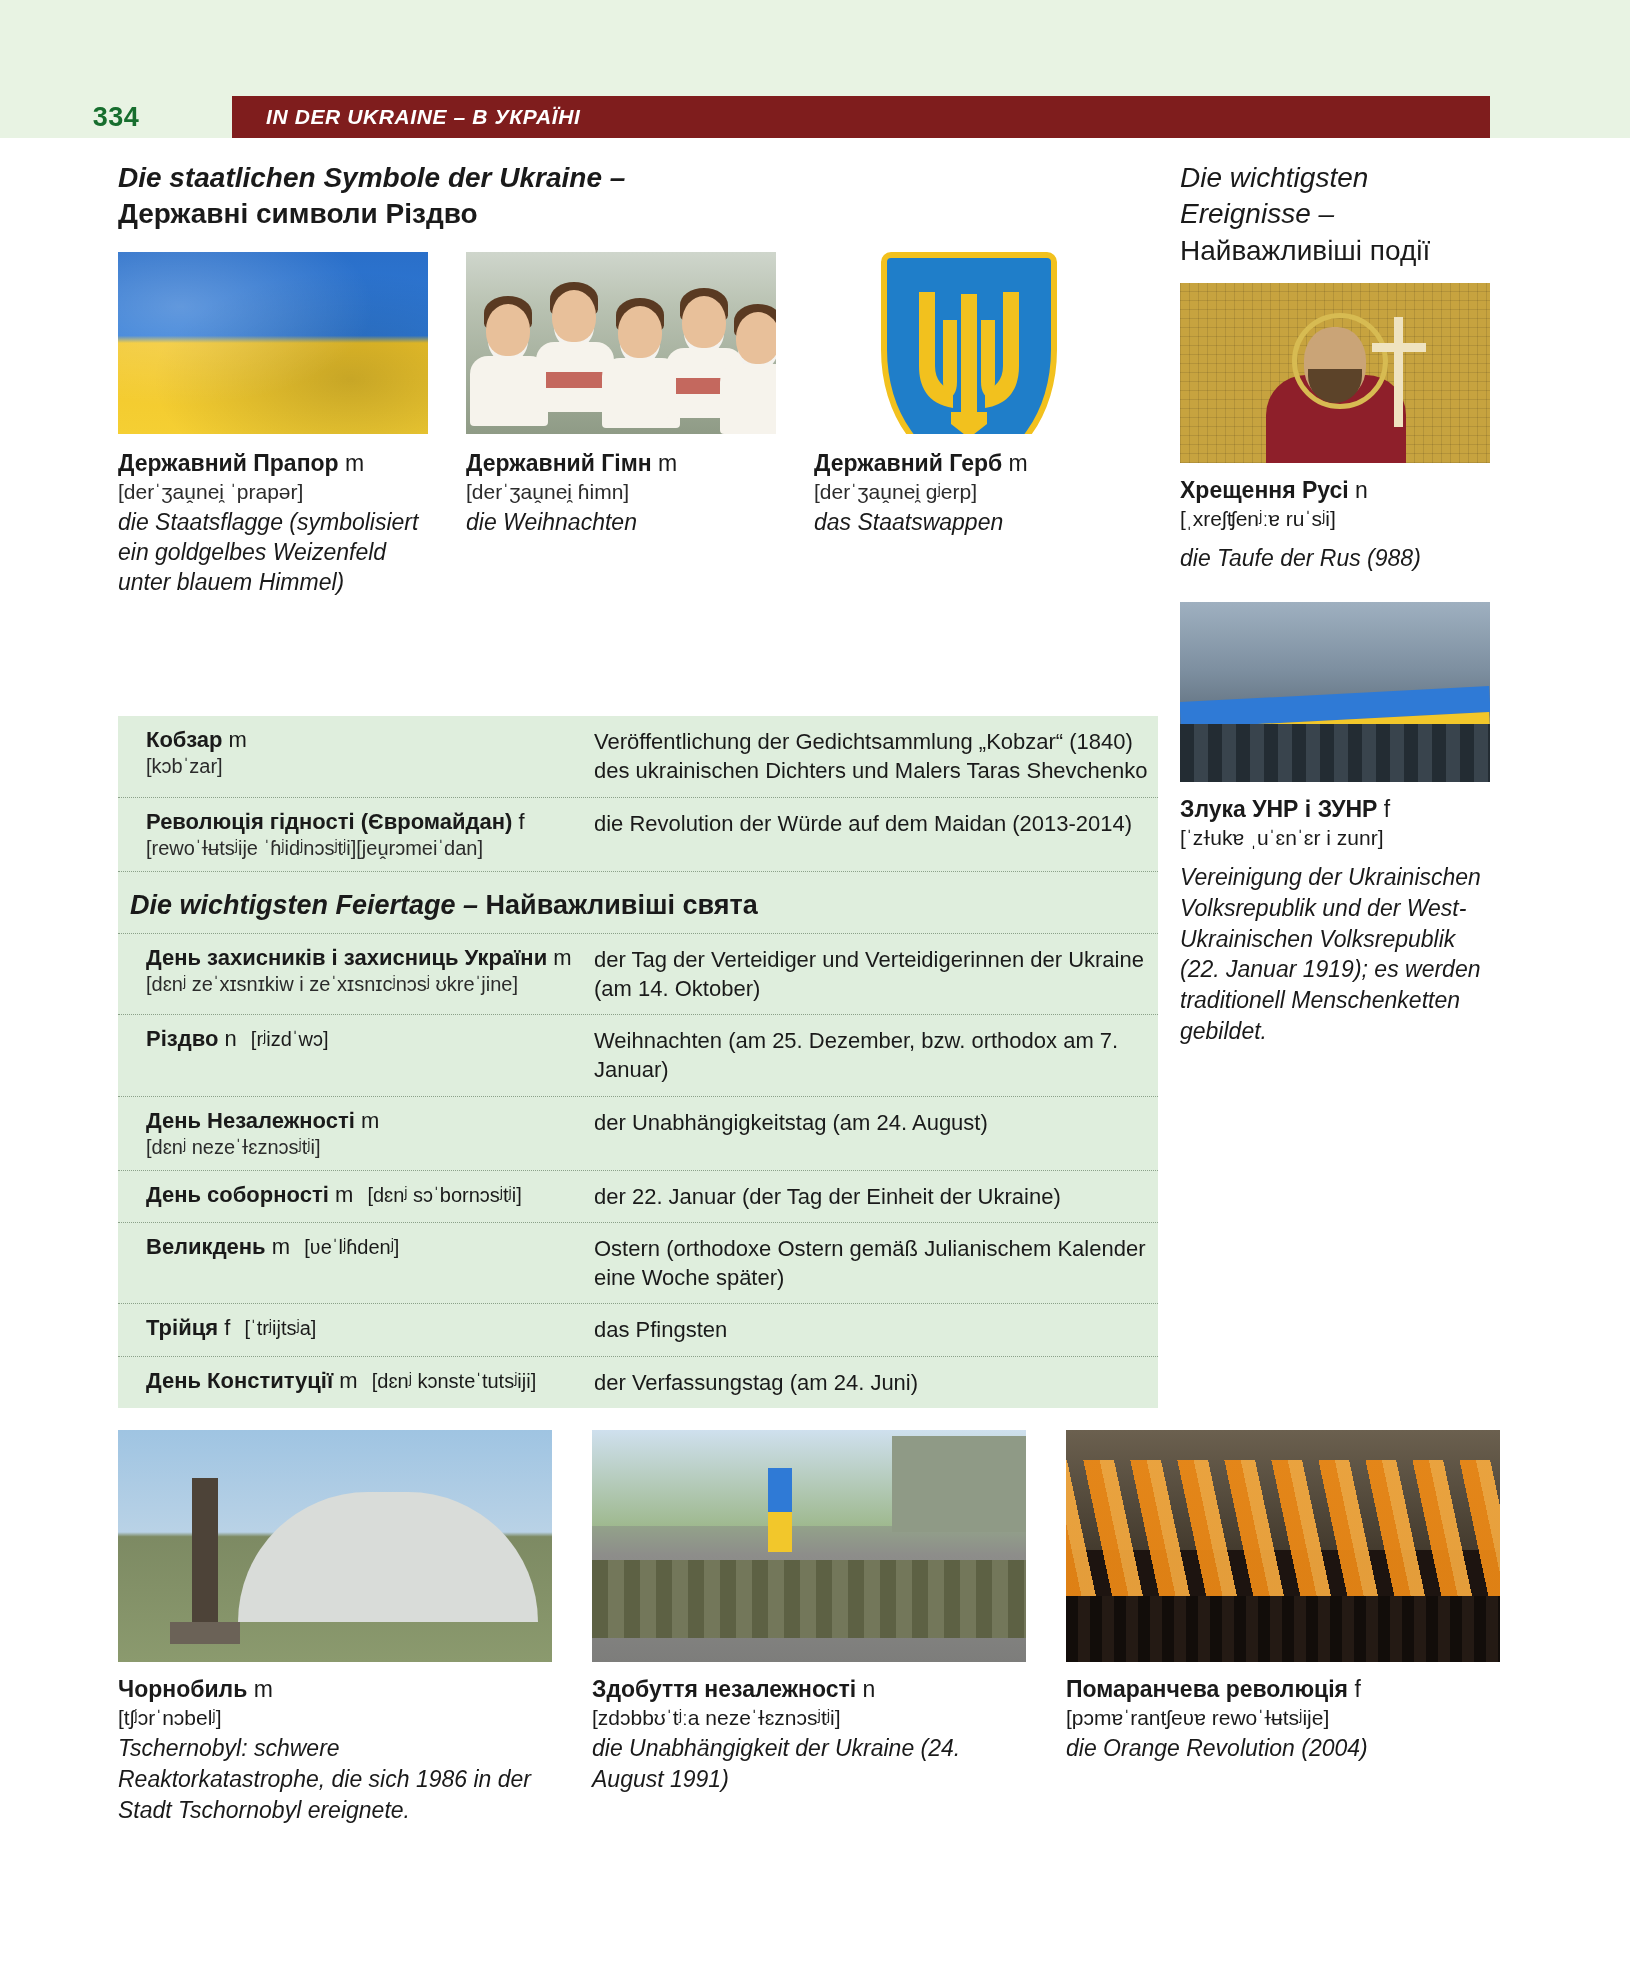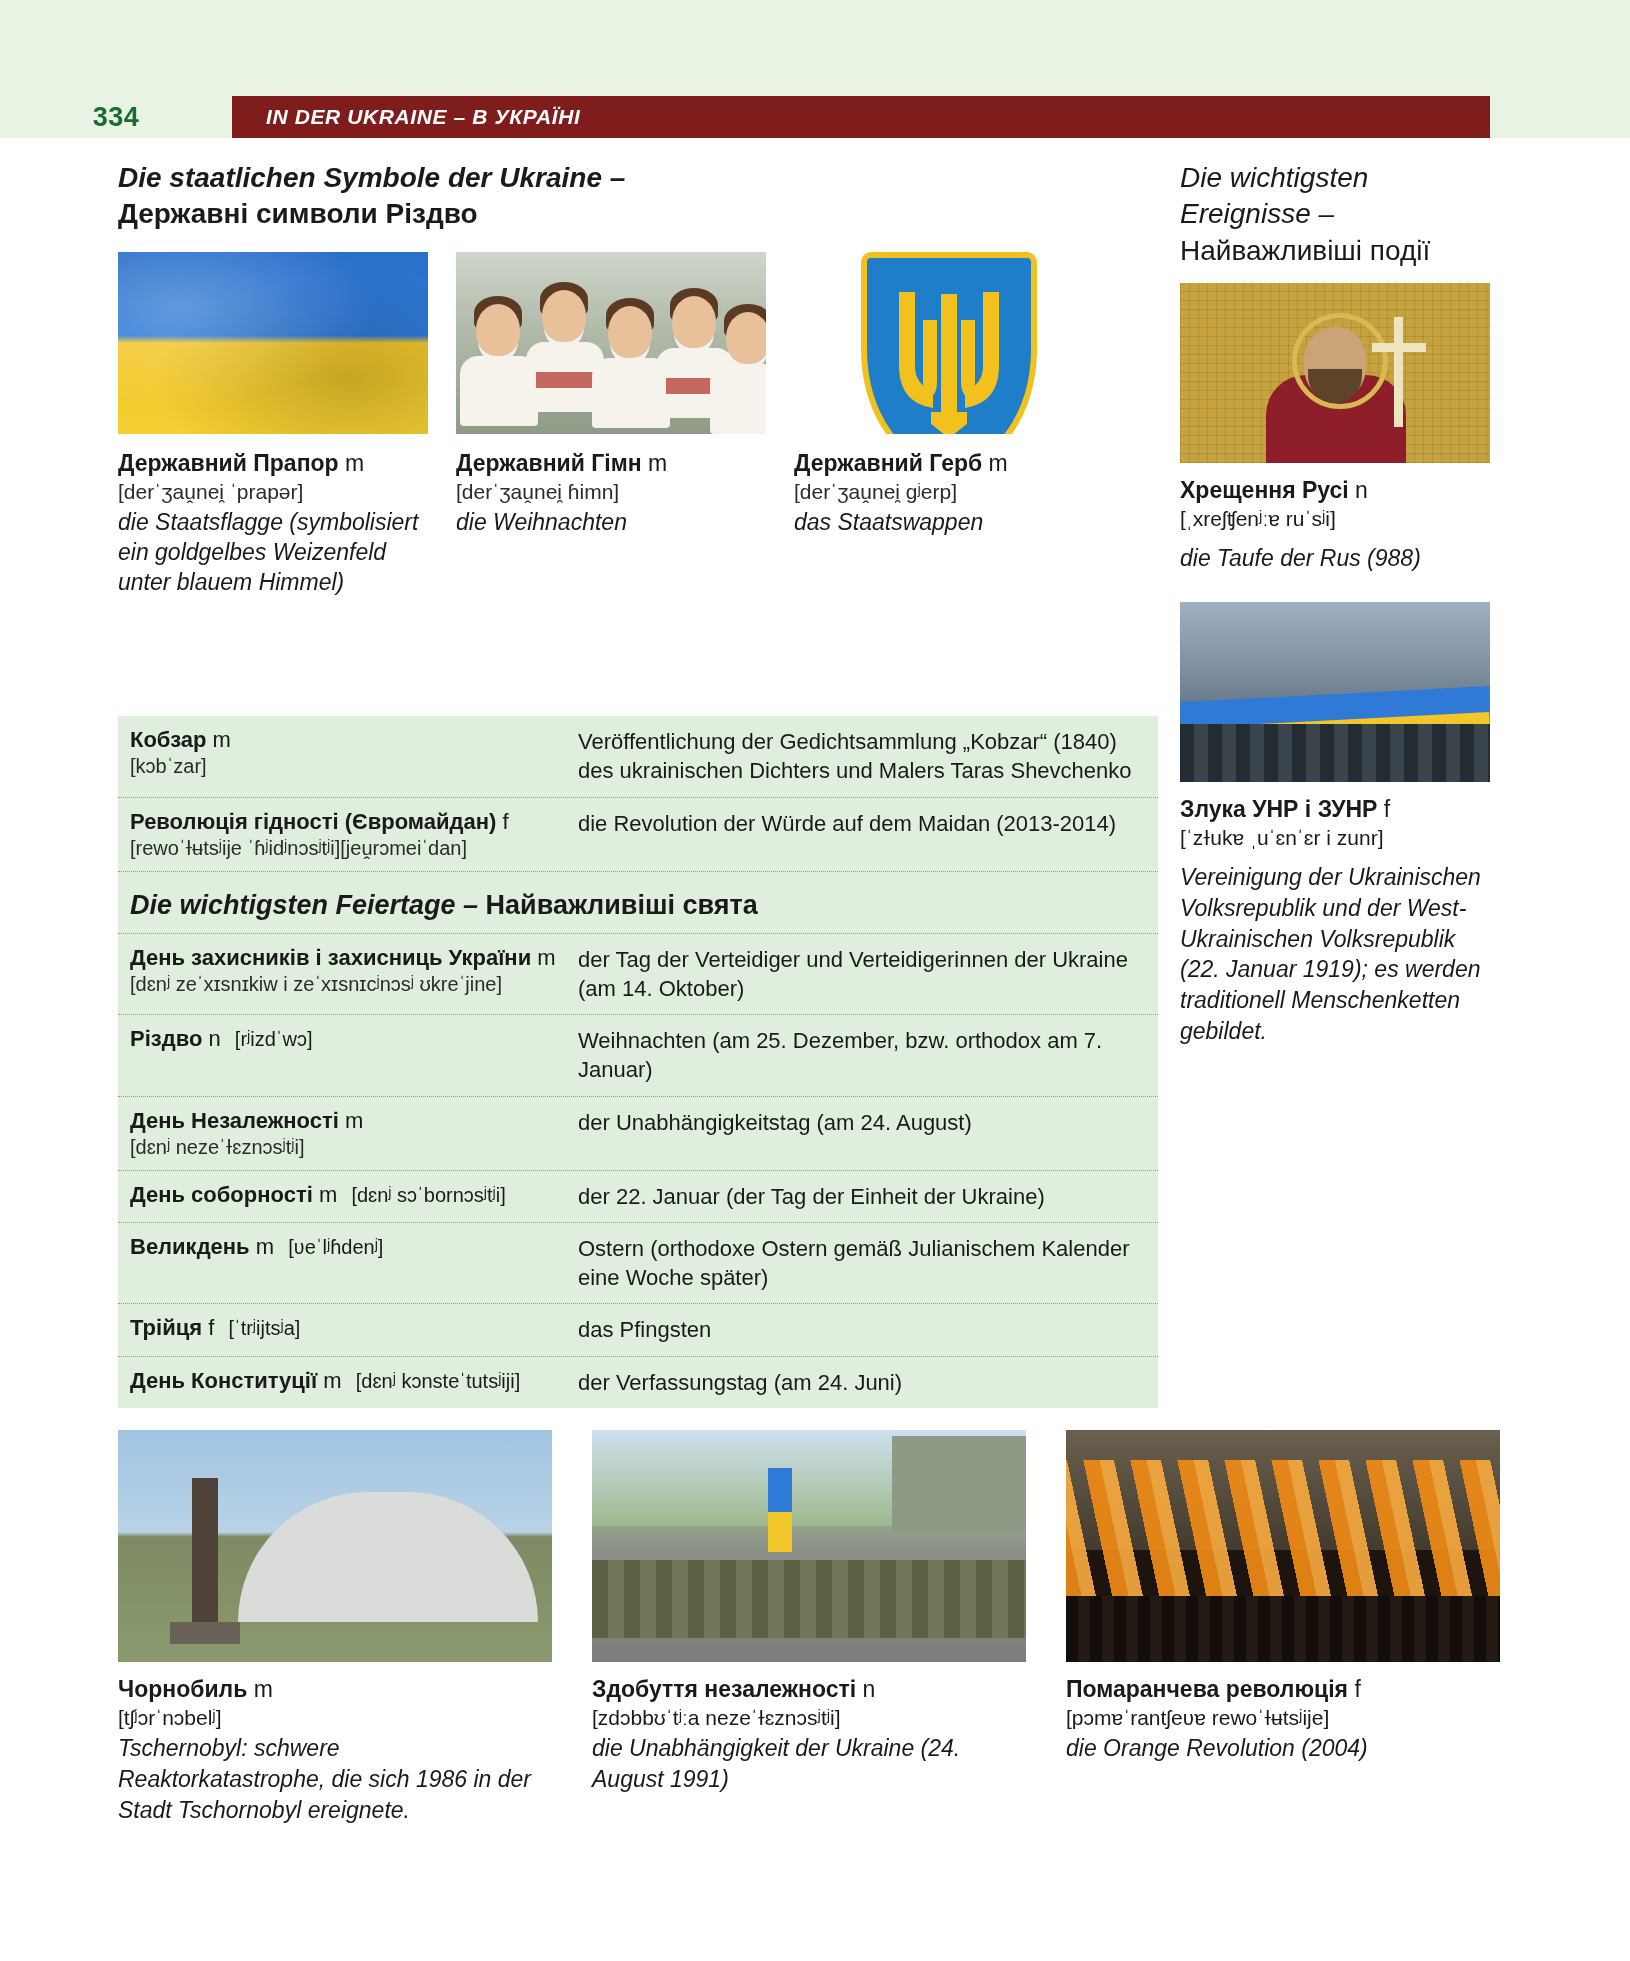--- a/index.html
+++ b/index.html
@@ -78,21 +78,21 @@
     font-weight: bold;
     width: 640px;
   }
   h1.section-title .de {
     font-style: italic;
   }
   .symbols-row {
     position: relative;
     margin-top: 20px;
     display: flex;
-    gap: 28px;
+    gap: 38px;
   }
   .symbol-block {
     width: 310px;
   }
   .symbol-img {
     width: 310px;
     height: 182px;
     overflow: hidden;
     position: relative;
     border: 0;
@@ -184,21 +184,21 @@
     position: absolute;
     left: 118px;
     top: 578px;
     width: 1040px;
     background: #dfeedd;
     padding: 0;
   }
   .row {
     display: flex;
     border-bottom: 1px dotted #8ba189;
-    padding: 11px 0 11px 0;
+    padding: 11px 0 11px 16px;
   }
   .row:last-child { border-bottom: none; }
   .row .uk {
     width: 460px;
     padding-left: 12px;
     box-sizing: border-box;
   }
   .row .de {
     flex: 1;
     font-size: 22px;

